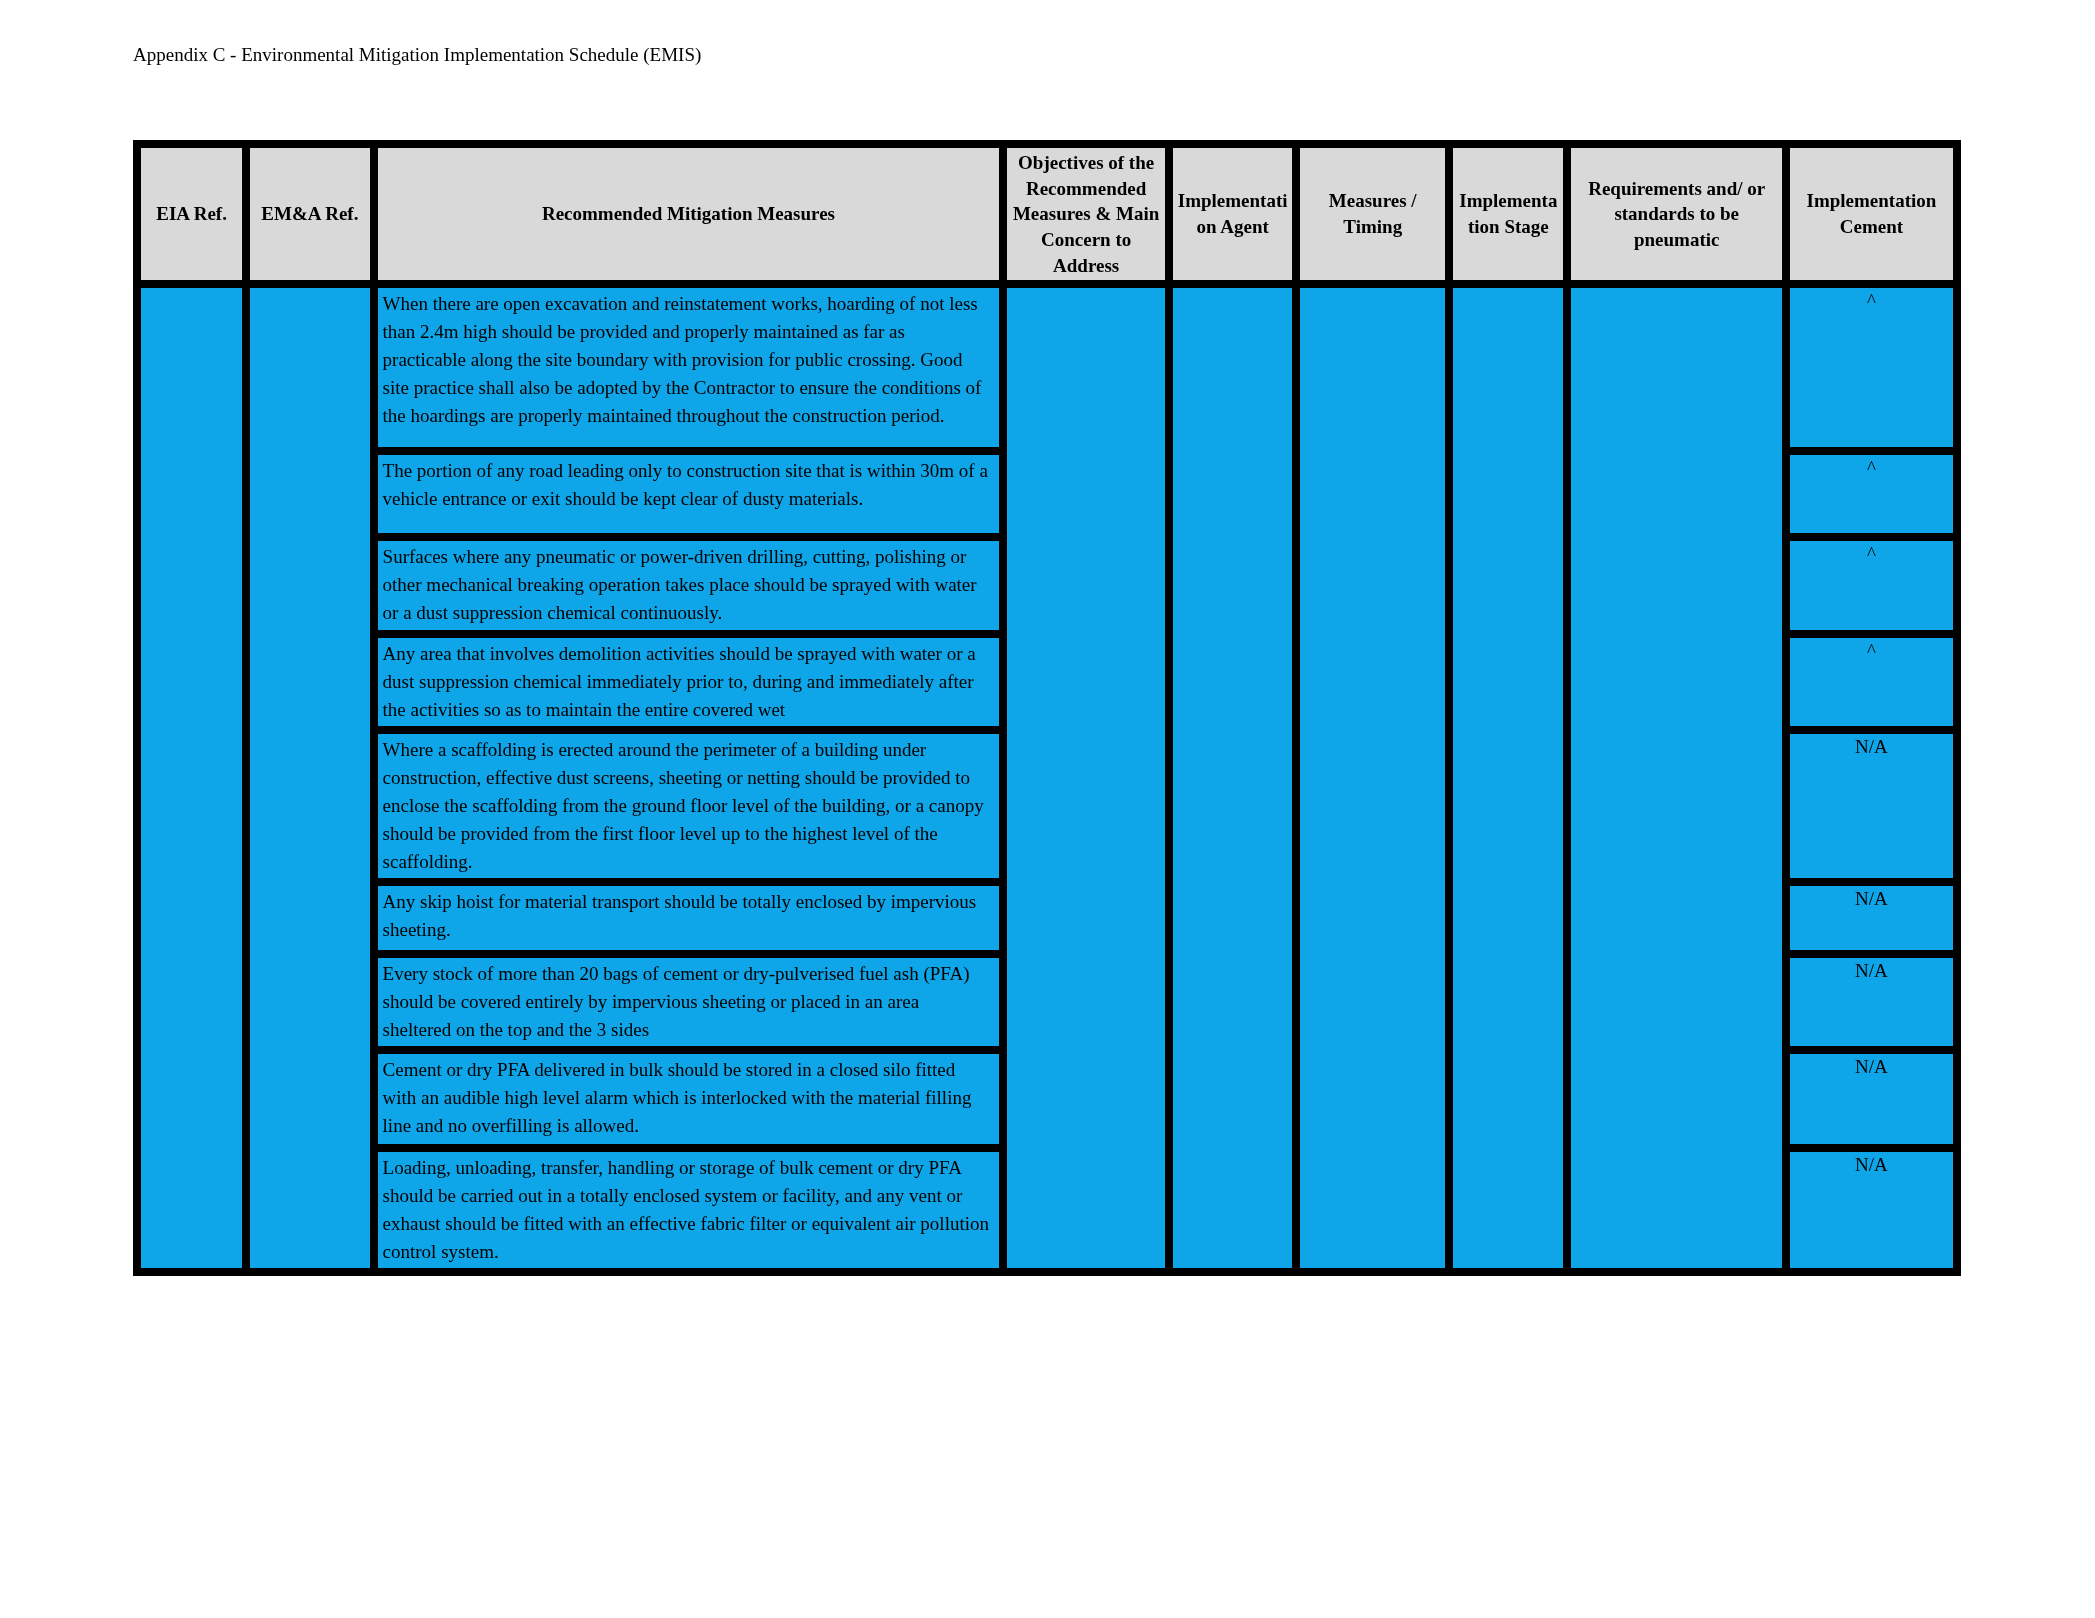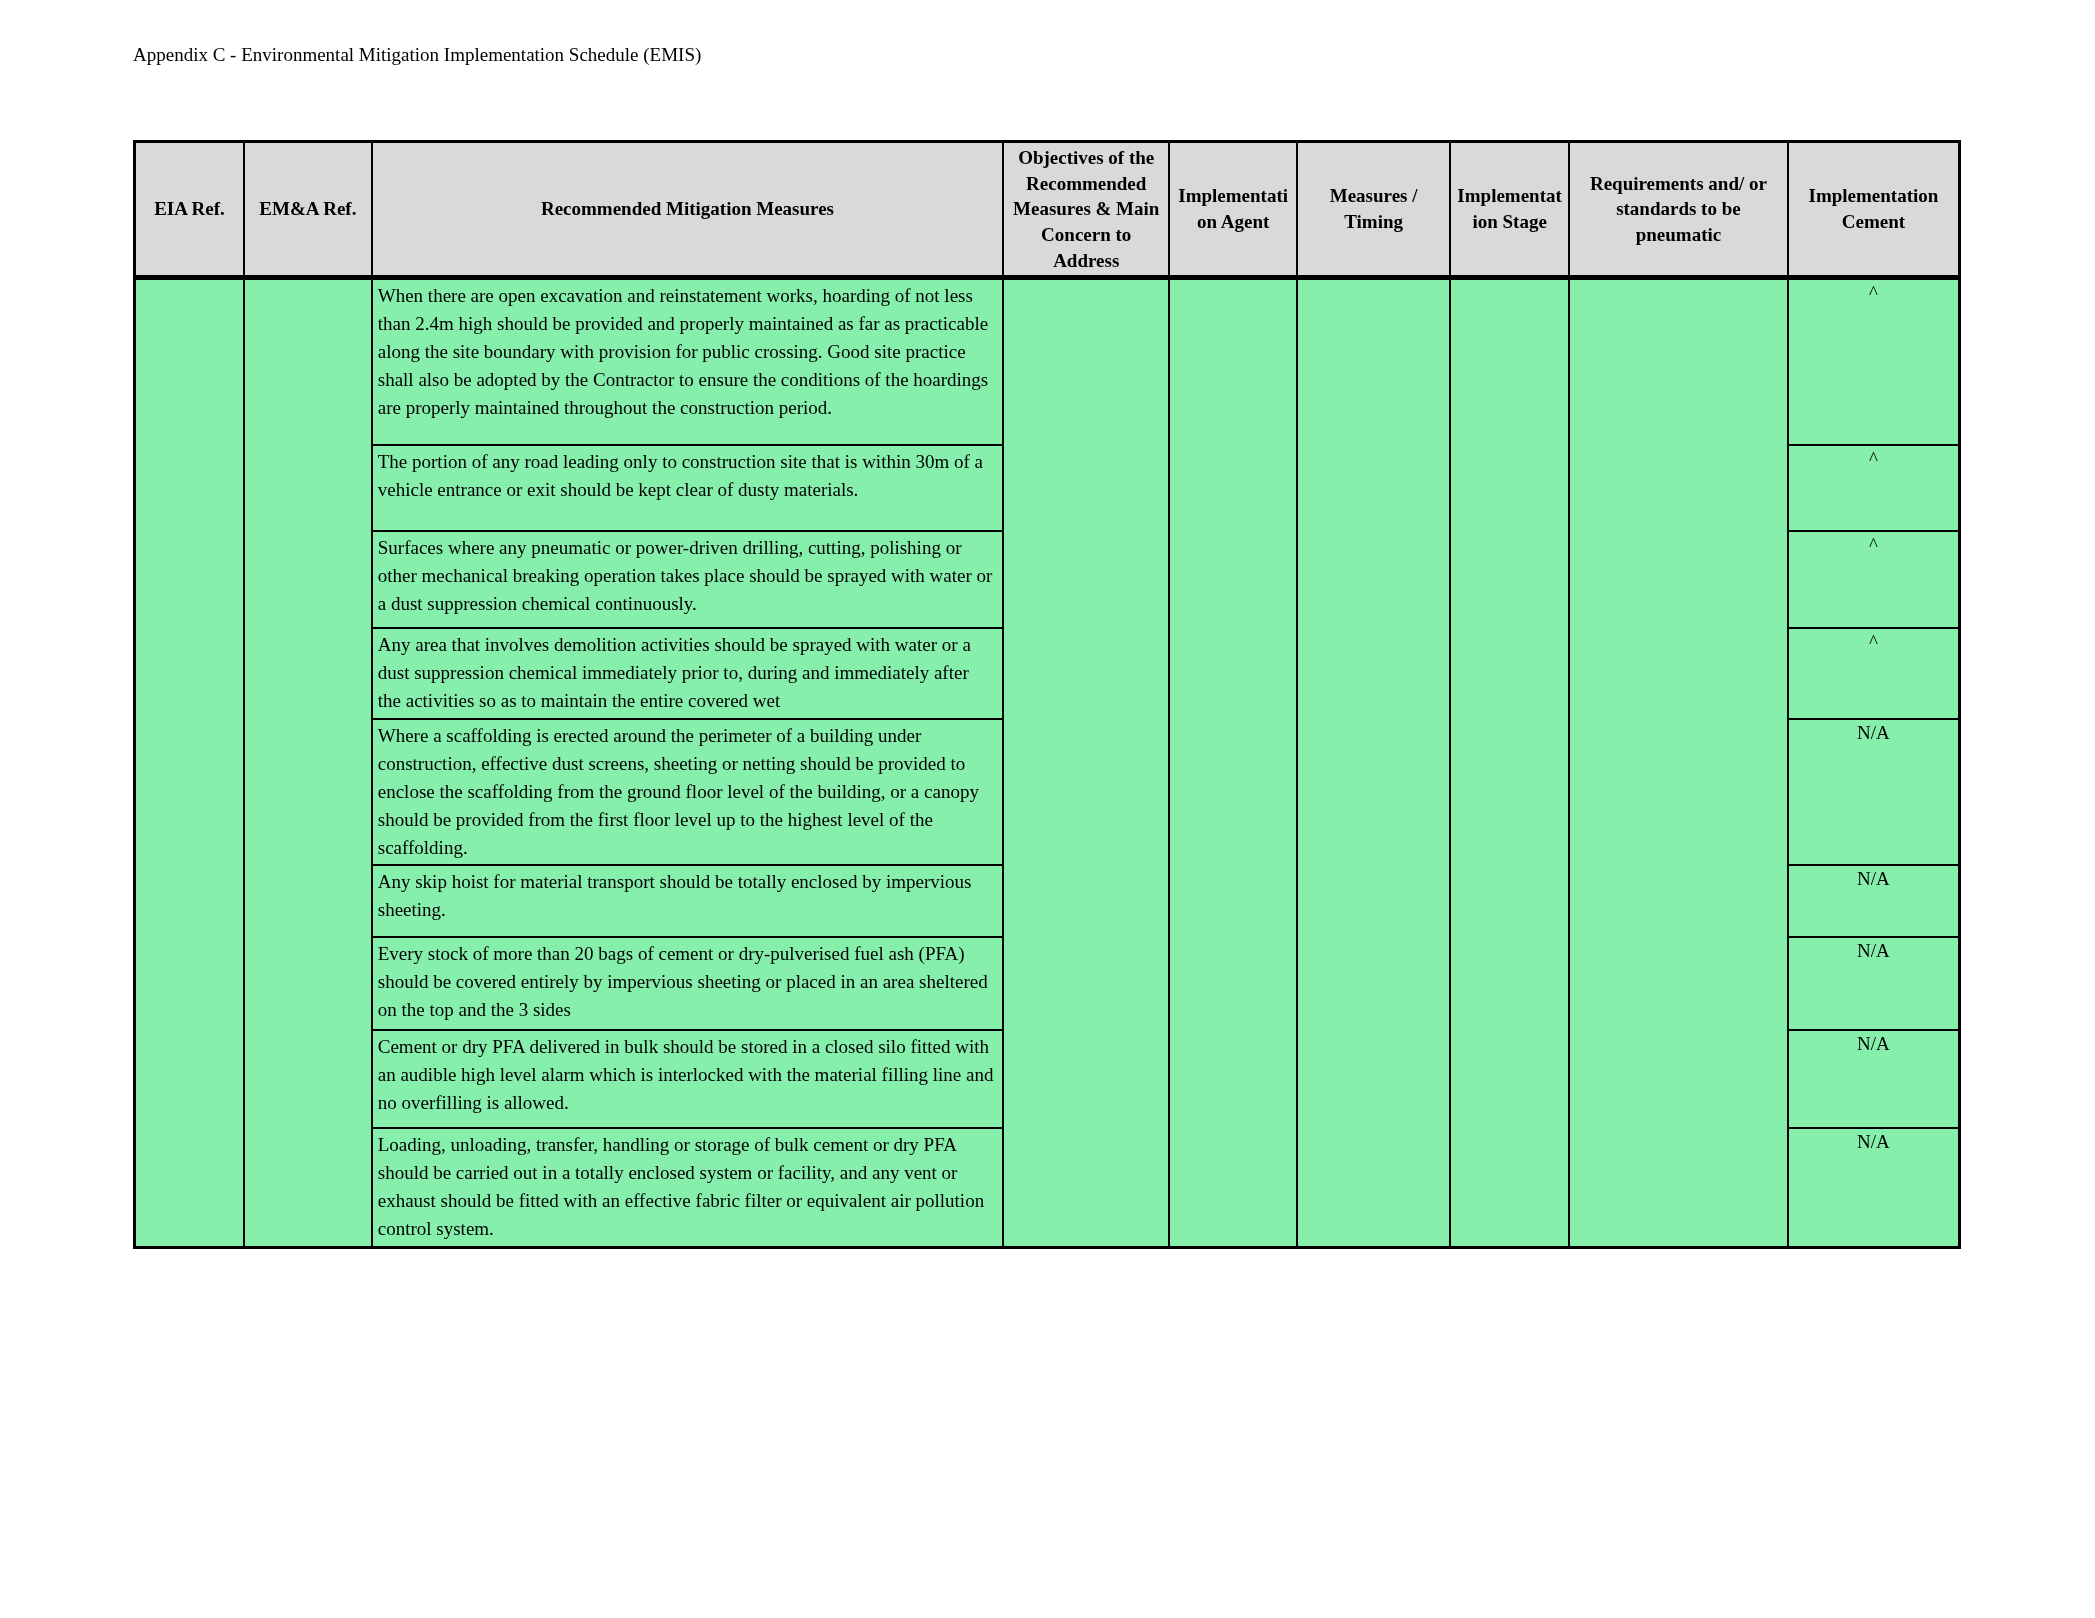--- a/index.html
+++ b/index.html
@@ -30,36 +30,36 @@
   #emis-table col.c-eia    { width: 6.0%; }
   #emis-table col.c-ema    { width: 7.0%; }
   #emis-table col.c-rec    { width: 34.6%; }
   #emis-table col.c-obj    { width: 9.1%; }
   #emis-table col.c-agent  { width: 7.0%; }
   #emis-table col.c-loc    { width: 8.4%; }
   #emis-table col.c-stage  { width: 6.5%; }
   #emis-table col.c-req    { width: 12.0%; }
   #emis-table col.c-status { width: 9.4%; }
   #emis-table th, #emis-table td {
-    border: 2px solid #000000;
+    border: 8px solid #000000;
     font-size: 19px;
     overflow: hidden;
   }
   #emis-table thead tr { height: 125px; }
   #emis-table th {
     background: #d9d9d9;
     font-weight: bold;
     text-align: center;
     vertical-align: middle;
     padding: 2px 4px;
     line-height: 1.35;
     overflow-wrap: break-word;
     border-bottom: 5px solid #000000;
   }
-  #emis-table td { vertical-align: top; background: #86efac; }
+  #emis-table td { vertical-align: top; background: #0ea5e9; }
   #emis-table td.measure {
     text-align: left;
     padding: 2px 8px 2px 5px;
     line-height: 28px;
   }
   #emis-table td.status-cell {
     text-align: center;
     padding-top: 1px;
     line-height: 24px;
   }

